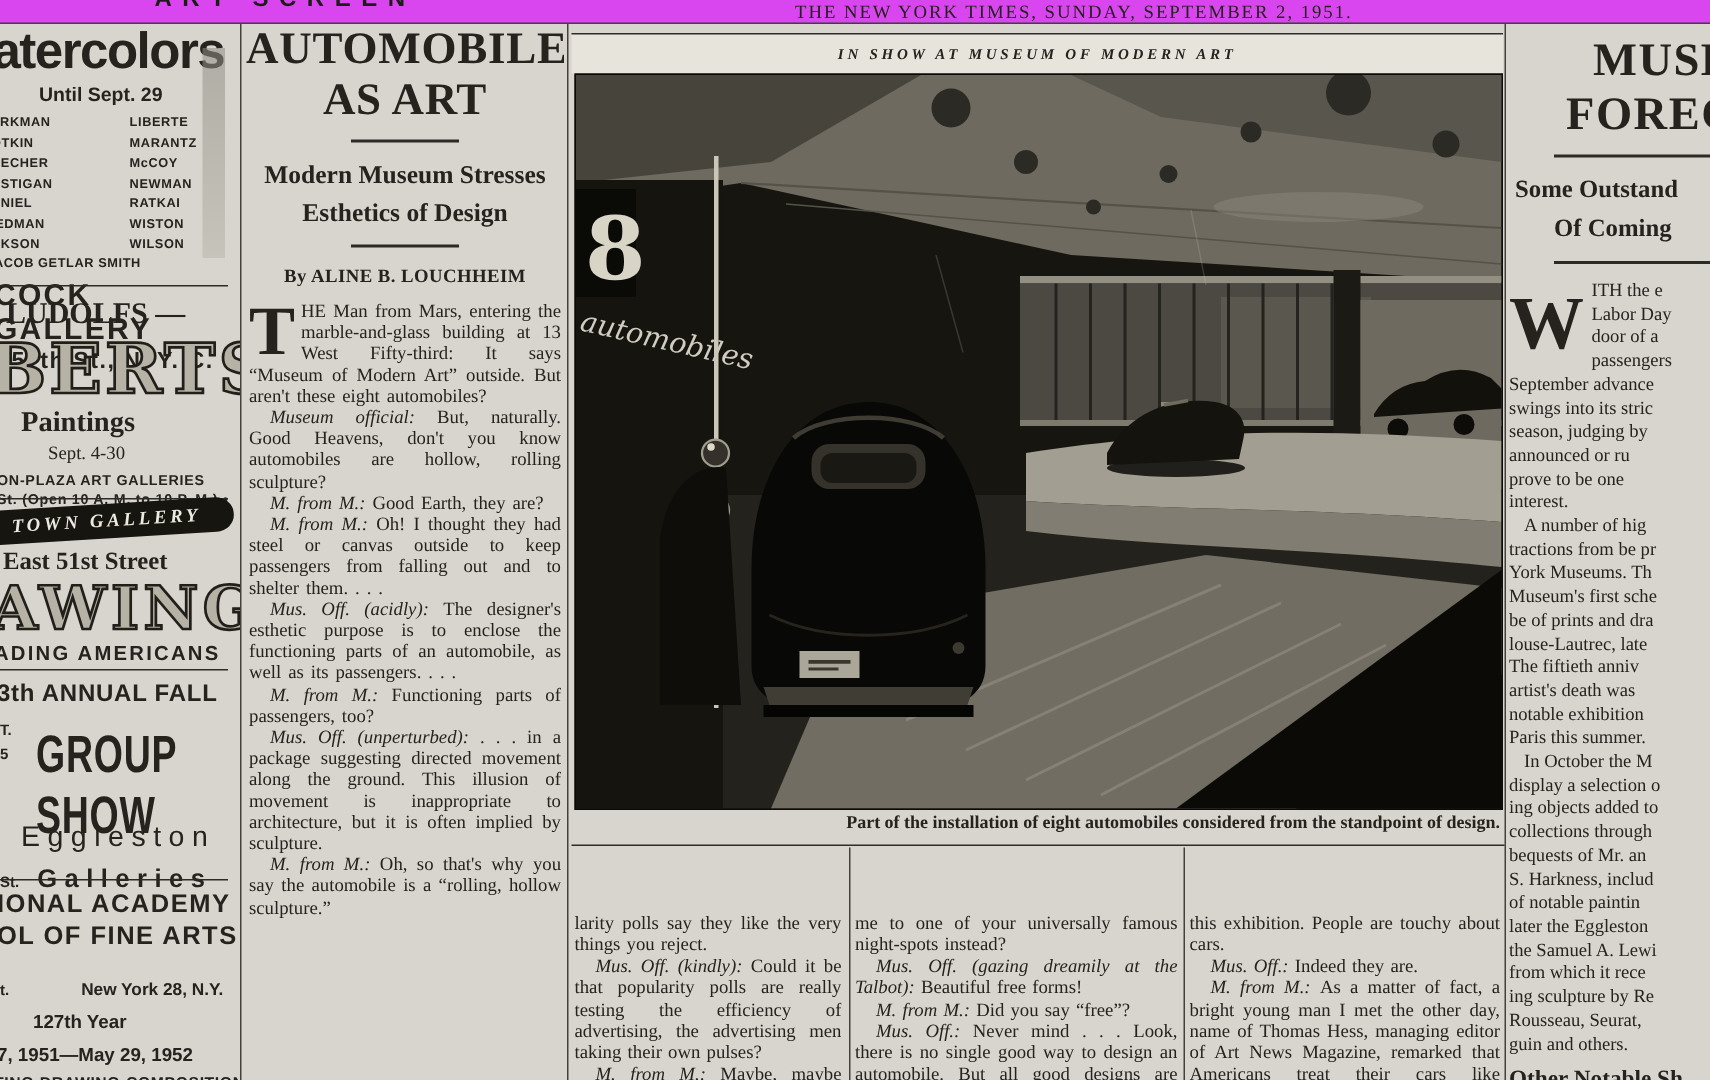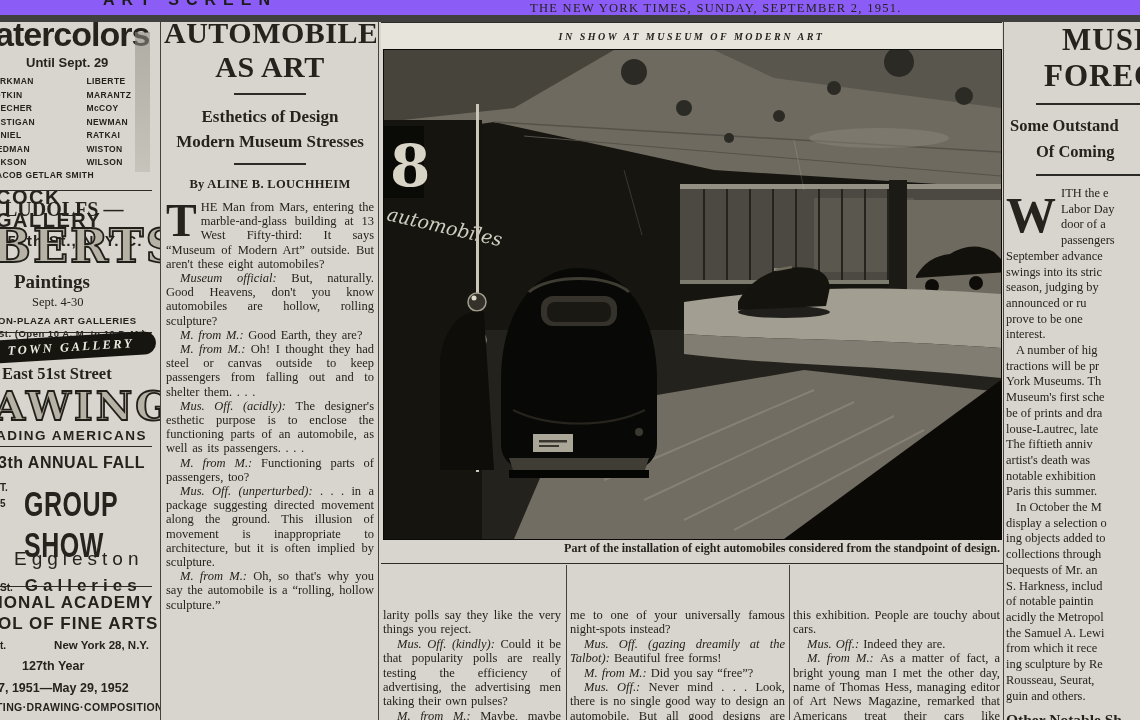--- a/index.html
+++ b/index.html
@@ -2,21 +2,21 @@
 <html><head>
 <meta charset="utf-8">
 <style>
   html,body{margin:0;padding:0;}
   #page{position:relative;width:1140px;height:720px;background:#d8d5ce;overflow:hidden;
         font-family:"Liberation Serif",serif;color:#26231f;}
   .vrule{position:absolute;width:1px;background:#45413a;}
   .adrule{position:absolute;left:0;width:152px;border-top:1px solid #2c2b27;}
 
   
-  #masthead{position:absolute;top:0;left:0;width:1140px;height:15px;border-bottom:7px solid #404040;background:#8b5cf6;}
+  #masthead{position:absolute;top:0;left:0;width:1140px;height:15px;border-bottom:1px solid #404040;background:#d946ef;}
   .mast-frag{position:absolute;left:103px;top:0;height:13px;overflow:hidden;}
   .mast-frag span{display:block;margin-top:-9px;font-family:"Liberation Sans",sans-serif;font-weight:bold;font-size:16px;letter-spacing:7px;color:#1d1c19;}
   .mast-title{position:absolute;left:530px;top:1px;font-size:12.5px;letter-spacing:1.3px;white-space:nowrap;color:#24221e;}
 
   
   #ads{position:absolute;left:0;top:16px;width:160px;height:704px;overflow:hidden;}
   .ad{position:absolute;left:0;width:160px;}
   .wc-title{font-family:"Liberation Sans",sans-serif;font-weight:bold;font-size:34px;letter-spacing:-1px;margin-left:-5px;line-height:36px;}
   .wc-smudge{position:absolute;right:10px;top:16px;width:15px;height:140px;background:linear-gradient(180deg,#8f8c84,#b8b5ab);opacity:.55;}
   .wc-dates{font-family:"Liberation Sans",sans-serif;font-weight:bold;font-size:13px;margin:3px 0 5px 26px;}
@@ -40,21 +40,21 @@
   .dw-sub{font-family:"Liberation Sans",sans-serif;font-weight:bold;font-size:13.5px;letter-spacing:1.5px;margin-left:-4px;}
   .gs-kicker{font-family:"Liberation Sans",sans-serif;font-weight:bold;font-size:16px;letter-spacing:.5px;margin:4px 0 0 -2px;}
   .gs-frag{position:absolute;left:0;font-family:"Liberation Sans",sans-serif;font-weight:bold;font-size:10px;}
   .gs-title{display:inline-block;font-family:"Liberation Sans",sans-serif;font-weight:bold;font-size:25px;letter-spacing:.5px;
             transform:scaleY(1.4);transform-origin:left top;margin:12px 0 0 24px;}
   .gs-line1{font-family:"Liberation Sans",sans-serif;font-weight:normal;font-size:19px;letter-spacing:5px;margin:6px 0 0 14px;}
   .gs-line2{margin:6px 0 0 0;}
   .gs-line2 .frag{font-family:"Liberation Sans",sans-serif;font-weight:bold;font-size:10px;margin-right:8px;}
   .gs-line2 .gal{font-family:"Liberation Sans",sans-serif;font-weight:bold;font-size:17px;letter-spacing:5px;}
   .ac-line12{font-family:"Liberation Sans",sans-serif;font-weight:bold;font-size:17px;letter-spacing:1px;margin-left:-2px;line-height:21px;}
-  .ac-row{margin-top:1px;}
+  .ac-row{margin-top:16px;}
   .ac-frag{font-family:"Liberation Sans",sans-serif;font-weight:bold;font-size:10px;}
   .ac-city{font-family:"Liberation Sans",sans-serif;font-weight:bold;font-size:11.5px;margin-left:44px;}
   .ac-year{font-family:"Liberation Sans",sans-serif;font-weight:bold;font-size:12.5px;margin:6px 0 0 22px;}
   .ac-dates{font-family:"Liberation Sans",sans-serif;font-weight:bold;font-size:12.5px;margin:8px 0 0 -2px;}
   .ac-small{font-family:"Liberation Sans",sans-serif;font-weight:bold;font-size:10.5px;letter-spacing:.4px;margin:6px 0 0 -4px;line-height:13px;}
 
   
   #article{position:absolute;left:164px;top:16px;width:212px;height:704px;overflow:hidden;text-align:center;}
   .headline{font-size:30px;font-weight:bold;line-height:34px;letter-spacing:.5px;}
   .shortrule{width:72px;border-top:2px solid #2c2a26;margin:9px auto;}
@@ -184,22 +184,22 @@
       <div class="ac-dates">7, 1951—May 29, 1952</div>
       <div class="ac-small">TING·DRAWING·COMPOSITION</div>
 
     </div>
   </div>
 
   <div id="article">
     <div class="headline">AUTOMOBILE</div>
     <div class="headline">AS ART</div>
     <div class="shortrule"></div>
+    <div class="deck">Modern Museum Stresses</div>
     <div class="deck">Esthetics of Design</div>
-    <div class="deck">Modern Museum Stresses</div>
     <div class="shortrule"></div>
     <div class="byline">By ALINE B. LOUCHHEIM</div>
     <div class="bodytext">
       <p class="leadpara">
         <span class="dropcap">T</span>
         <span>HE Man from Mars, entering the marble-and-glass building at 13 West Fifty-third: It says “Museum of Modern Art” outside. But aren't these eight automobiles?</span>
       </p>
       <div>
           <p><span class="lead">Museum official: </span>But, naturally. Good Heavens, don't you know automobiles are hollow, rolling sculpture?</p>
           <p><span class="lead">M. from M.: </span>Good Earth, they are?</p>
@@ -333,39 +333,39 @@
       <div>
           <div class="cutline">September advance</div>
           <div class="cutline">swings into its stric</div>
           <div class="cutline">season, judging by</div>
           <div class="cutline">announced or ru</div>
           <div class="cutline">prove to be one</div>
           <div class="cutline">interest.</div>
         </div>
       <div class="indent-first">
           <div class="cutline">A number of hig</div>
-          <div class="cutline">tractions will be pr</div>
+          <div class="cutline">tractions from be pr</div>
           <div class="cutline">York Museums. Th</div>
           <div class="cutline">Museum's first sche</div>
           <div class="cutline">be of prints and dra</div>
           <div class="cutline">louse-Lautrec, late</div>
           <div class="cutline">The fiftieth anniv</div>
           <div class="cutline">artist's death was</div>
           <div class="cutline">notable exhibition</div>
           <div class="cutline">Paris this summer.</div>
         </div>
       <div class="indent-first">
           <div class="cutline">In October the M</div>
           <div class="cutline">display a selection o</div>
           <div class="cutline">ing objects added to</div>
           <div class="cutline">collections through</div>
           <div class="cutline">bequests of Mr. an</div>
           <div class="cutline">S. Harkness, includ</div>
           <div class="cutline">of notable paintin</div>
-          <div class="cutline">acidly the Metropol</div>
+          <div class="cutline">later the Eggleston</div>
           <div class="cutline">the Samuel A. Lewi</div>
           <div class="cutline">from which it rece</div>
           <div class="cutline">ing sculpture by Re</div>
           <div class="cutline">Rousseau, Seurat,</div>
           <div class="cutline">guin and others.</div>
         </div>
       <div class="fc-sub">Other Notable Sh</div>
     </div>
   </div>
 

